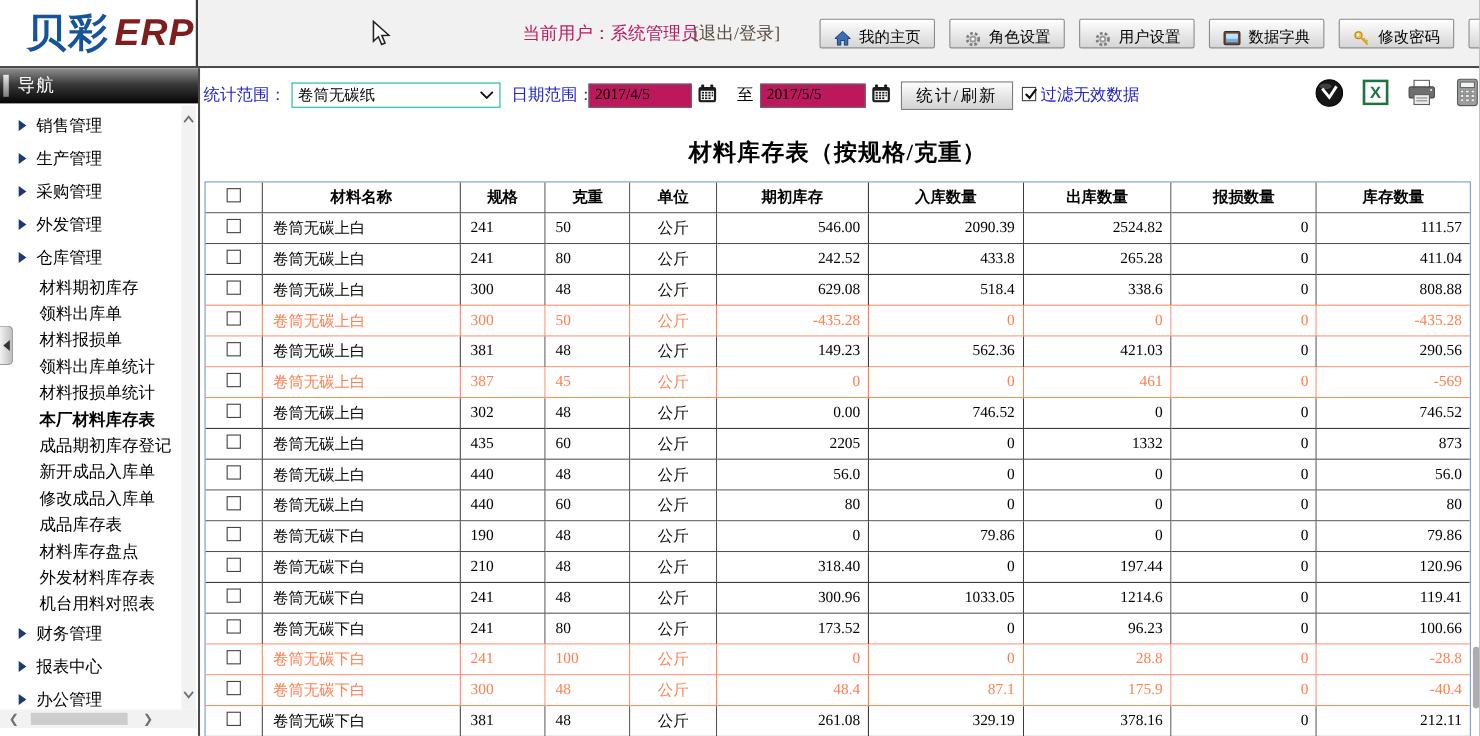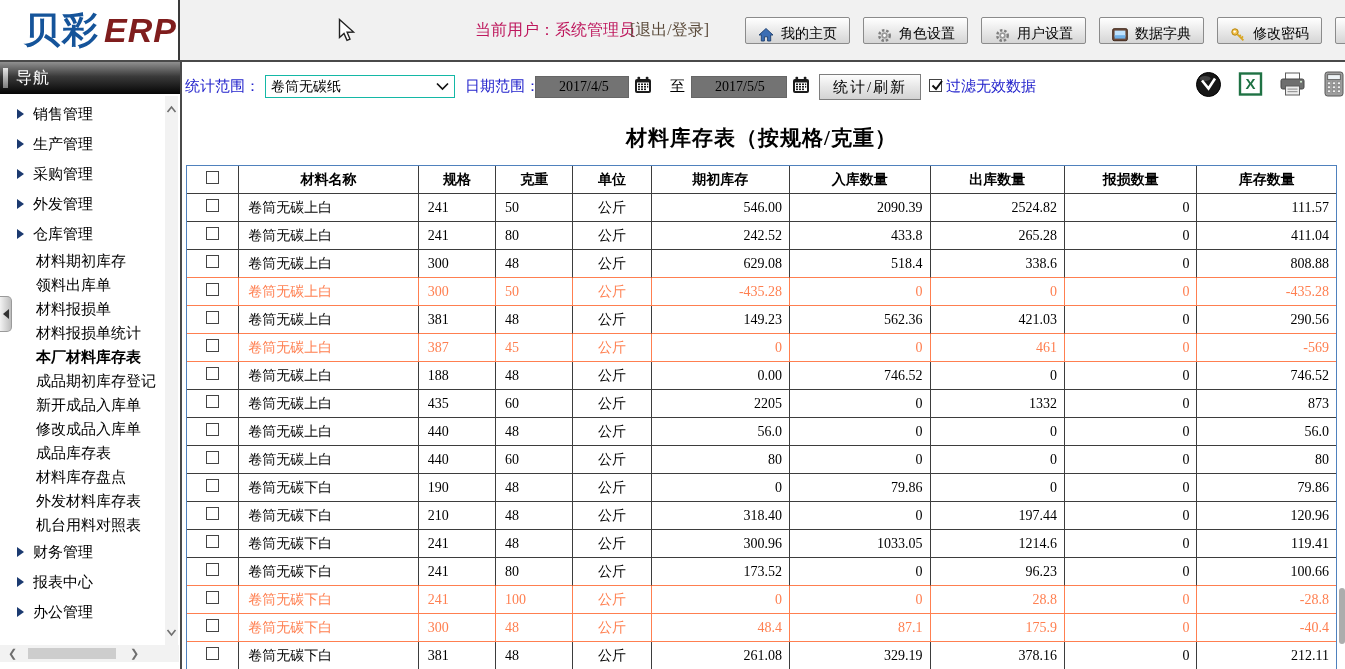--- a/index.html
+++ b/index.html
@@ -42,21 +42,21 @@
   .h-scroll{position:absolute;left:0;bottom:7px;width:179px;height:17px;background:#f2f2f2;}
   .h-thumb{position:absolute;left:28px;top:3px;width:88px;height:11px;background:#cdcdcd;}
   .h-arrow{position:absolute;top:2px;color:#6f6f6f;font-size:11px;font-family:"DejaVu Sans",sans-serif;cursor:pointer;}
   .collapse-handle{position:absolute;left:0;top:234px;width:12px;height:36px;background:linear-gradient(90deg,#f2f2f2,#bdbdbd);border:1px solid #9a9a9a;border-left:none;border-radius:0 5px 5px 0;display:flex;align-items:center;justify-content:center;cursor:pointer;}
   .collapse-handle .tri-left{width:0;height:0;border-right:6px solid #333;border-top:5px solid transparent;border-bottom:5px solid transparent;}
   
   .main{position:absolute;left:182px;top:62px;width:1163px;height:607px;background:#fff;}
   .tb-label{position:absolute;top:15px;font-size:15px;color:var(--link-blue);}
   .tb-text{position:absolute;top:15px;font-size:15px;color:#000;}
   .select-box{position:absolute;left:83px;top:13px;width:190px;height:23px;border:1px solid #14b8a6;background:#fff;display:flex;align-items:center;justify-content:space-between;padding:0 5px;font-size:14px;cursor:pointer;}
-  .date-input{position:absolute;top:14px;height:22px;border:1px solid #666;background:#737373;display:flex;align-items:center;padding:0 23px;font-size:14px;}
+  .date-input{position:absolute;top:14px;height:22px;border:1px solid #666;background:#be185d;display:flex;align-items:center;padding:0 5px;font-size:14px;}
   .cal-icon{position:absolute;top:14px;width:18px;height:18px;cursor:pointer;}
   .refresh-btn{position:absolute;left:637px;top:12px;width:102px;height:26px;font-size:15px;letter-spacing:2px;
     font-family:"Liberation Serif","DejaVu Serif",serif;
     border:1px solid #7e7e7e;background:linear-gradient(#fdfdfd,#e9e9e9 45%,#d3d3d3);cursor:pointer;}
   .cb{display:inline-block;width:13px;height:13px;border:1px solid #444;background:#fff;position:relative;cursor:pointer;}
   .toolbar-cb{position:absolute;left:747px;top:17px;}
   .cb svg{position:absolute;left:0;top:-1px;}
   .filter-label{position:absolute;left:764px;top:15px;font-size:15px;color:var(--link-blue);cursor:pointer;}
   .tb-icons{position:absolute;left:1012px;top:8px;display:flex;gap:14px;align-items:center;}
   .tb-icons .ticon{display:inline-flex;width:28px;height:28px;align-items:center;justify-content:center;cursor:pointer;}
@@ -168,20 +168,23 @@
           <span>仓库管理</span>
         </div>
         <div class="nav-item sub">
           <span>材料期初库存</span>
         </div>
         <div class="nav-item sub">
           <span>领料出库单</span>
         </div>
         <div class="nav-item sub">
           <span>材料报损单</span>
+        </div>
+        <div class="nav-item sub">
+          <span>领料出库单统计</span>
         </div>
         <div class="nav-item sub">
           <span>材料报损单统计</span>
         </div>
         <div class="nav-item sub active">
           <span>本厂材料库存表</span>
         </div>
         <div class="nav-item sub">
           <span>成品期初库存登记</span>
         </div>
@@ -437,21 +440,21 @@
             <td class="a-center">公斤</td>
             <td class="a-right">0</td>
             <td class="a-right">0</td>
             <td class="a-right">461</td>
             <td class="a-right">0</td>
             <td class="a-right">-569</td>
           </tr>
           <tr>
             <td class="c-check"><span class="cb"></span></td>
             <td class="a-left">卷筒无碳上白</td>
-            <td class="a-left">188</td>
+            <td class="a-left">302</td>
             <td class="a-left">48</td>
             <td class="a-center">公斤</td>
             <td class="a-right">0.00</td>
             <td class="a-right">746.52</td>
             <td class="a-right">0</td>
             <td class="a-right">0</td>
             <td class="a-right">746.52</td>
           </tr>
           <tr>
             <td class="c-check"><span class="cb"></span></td>

